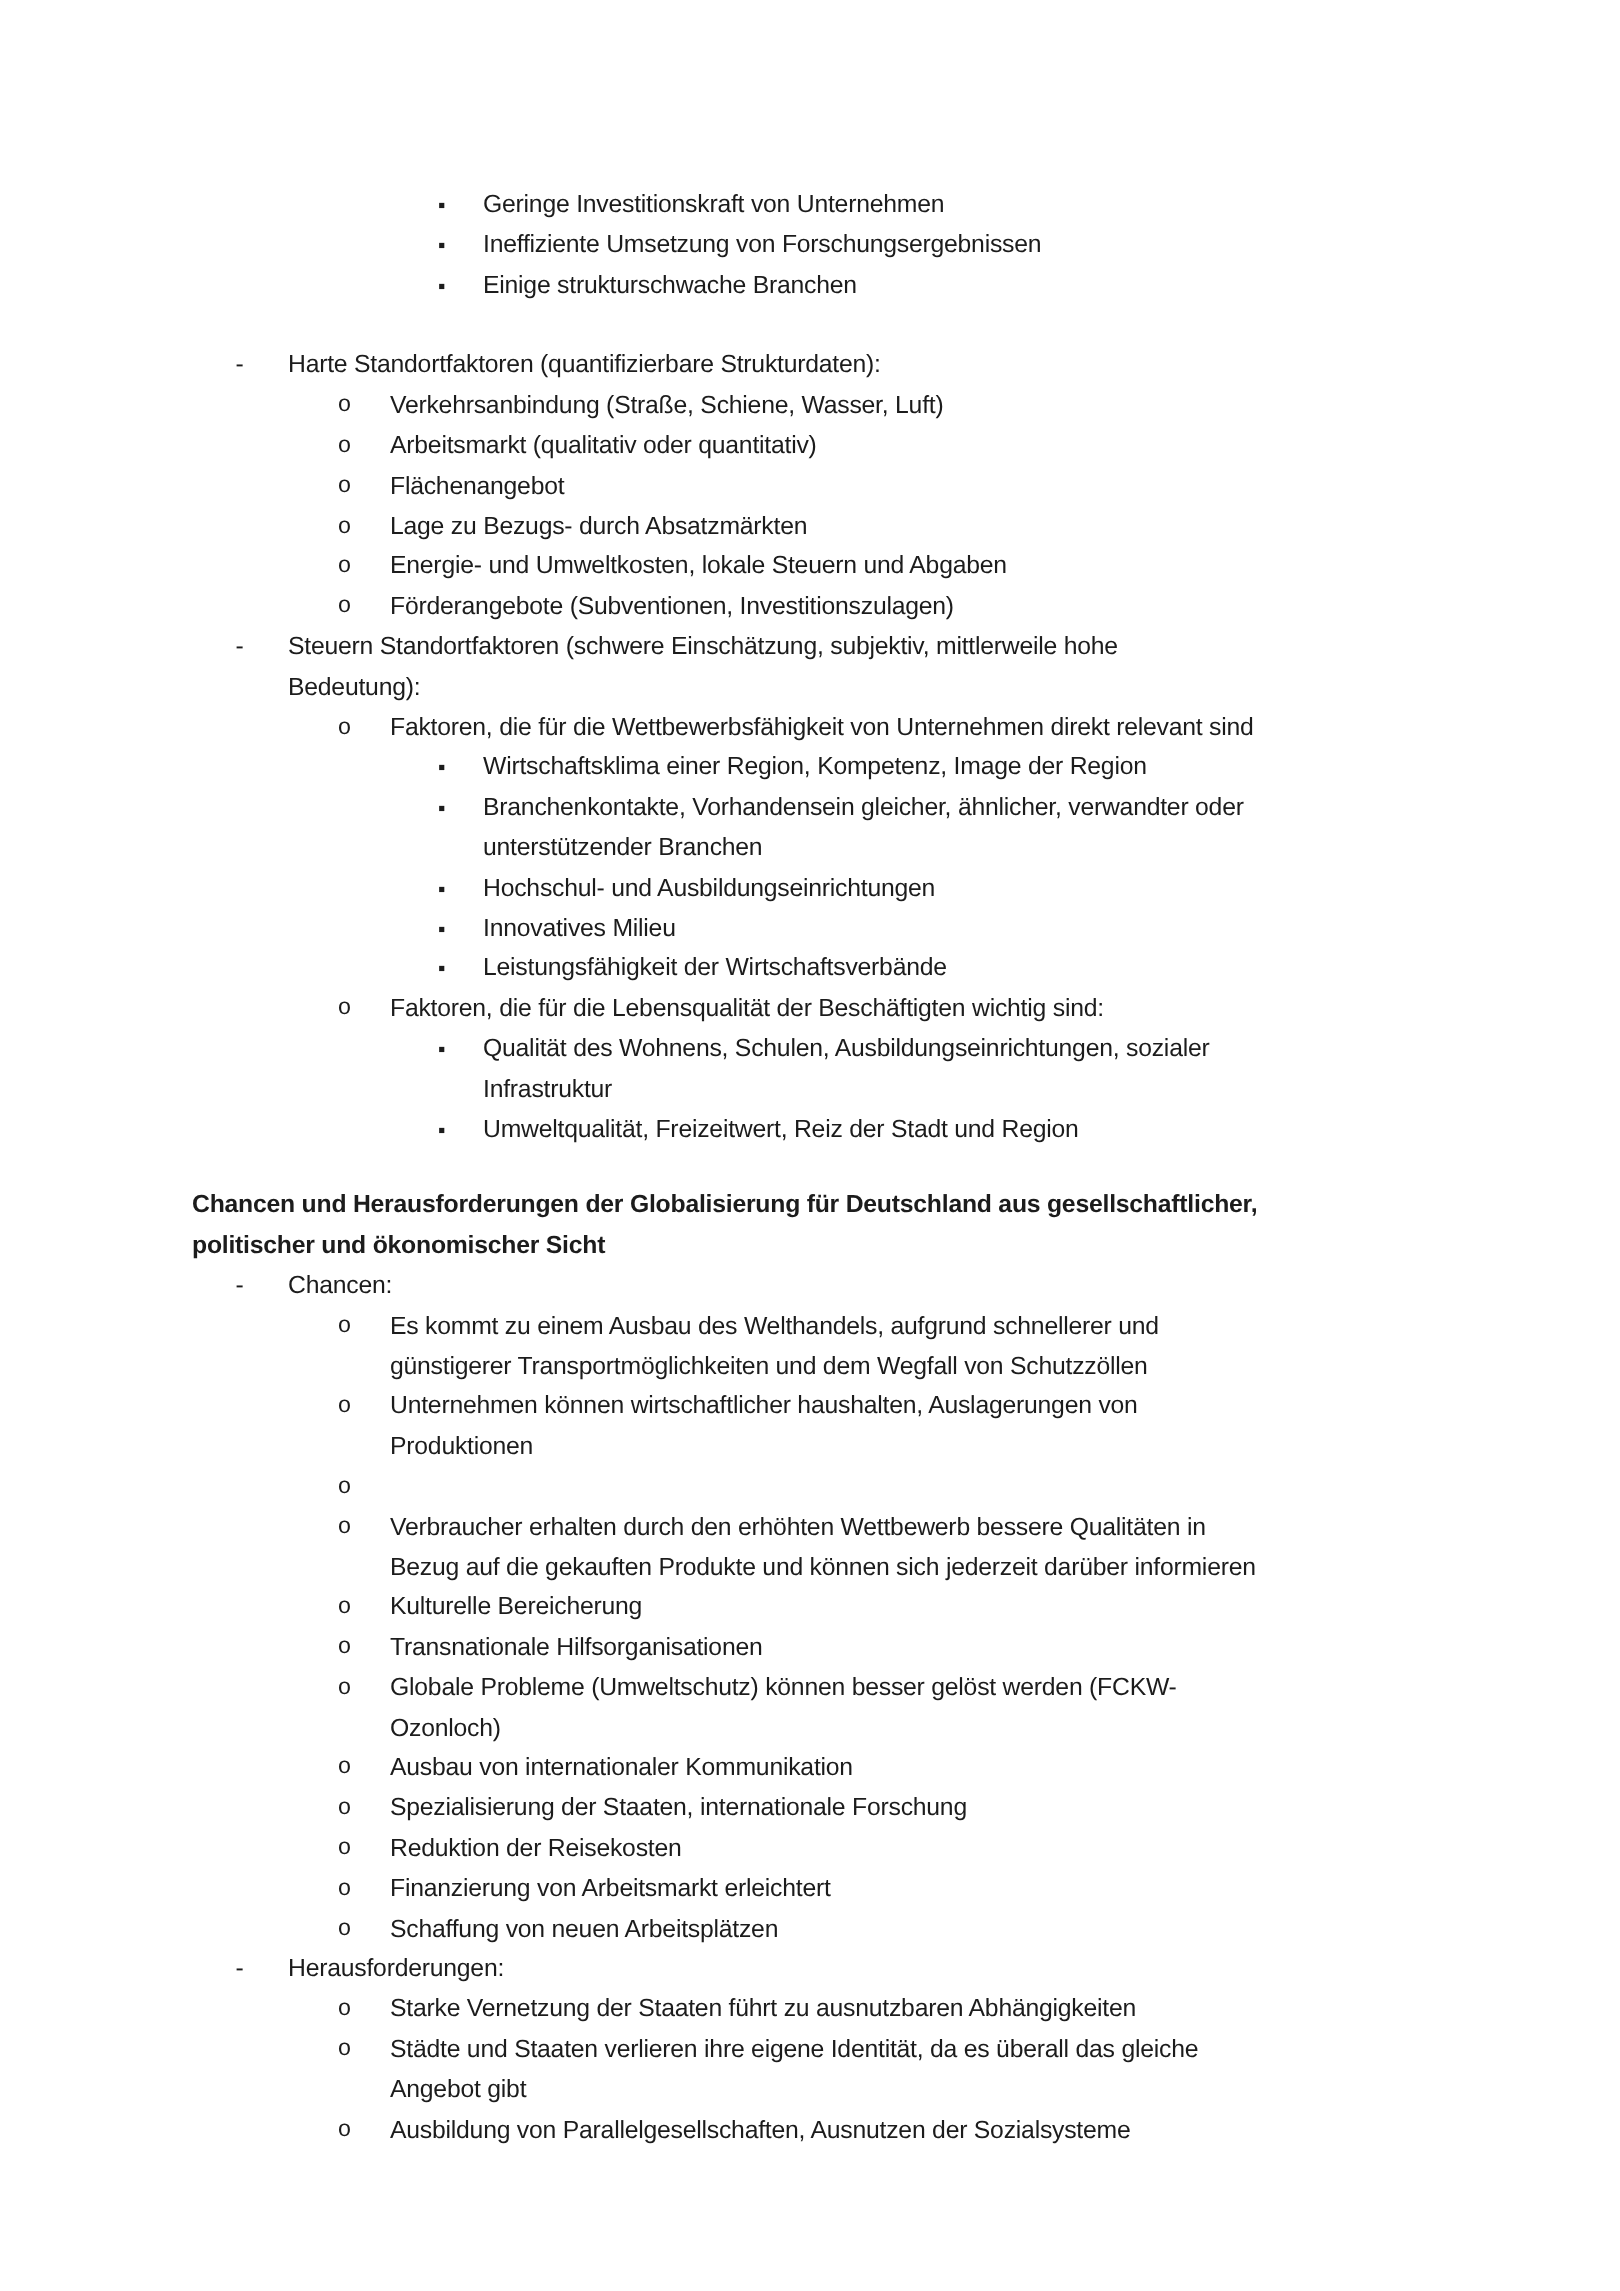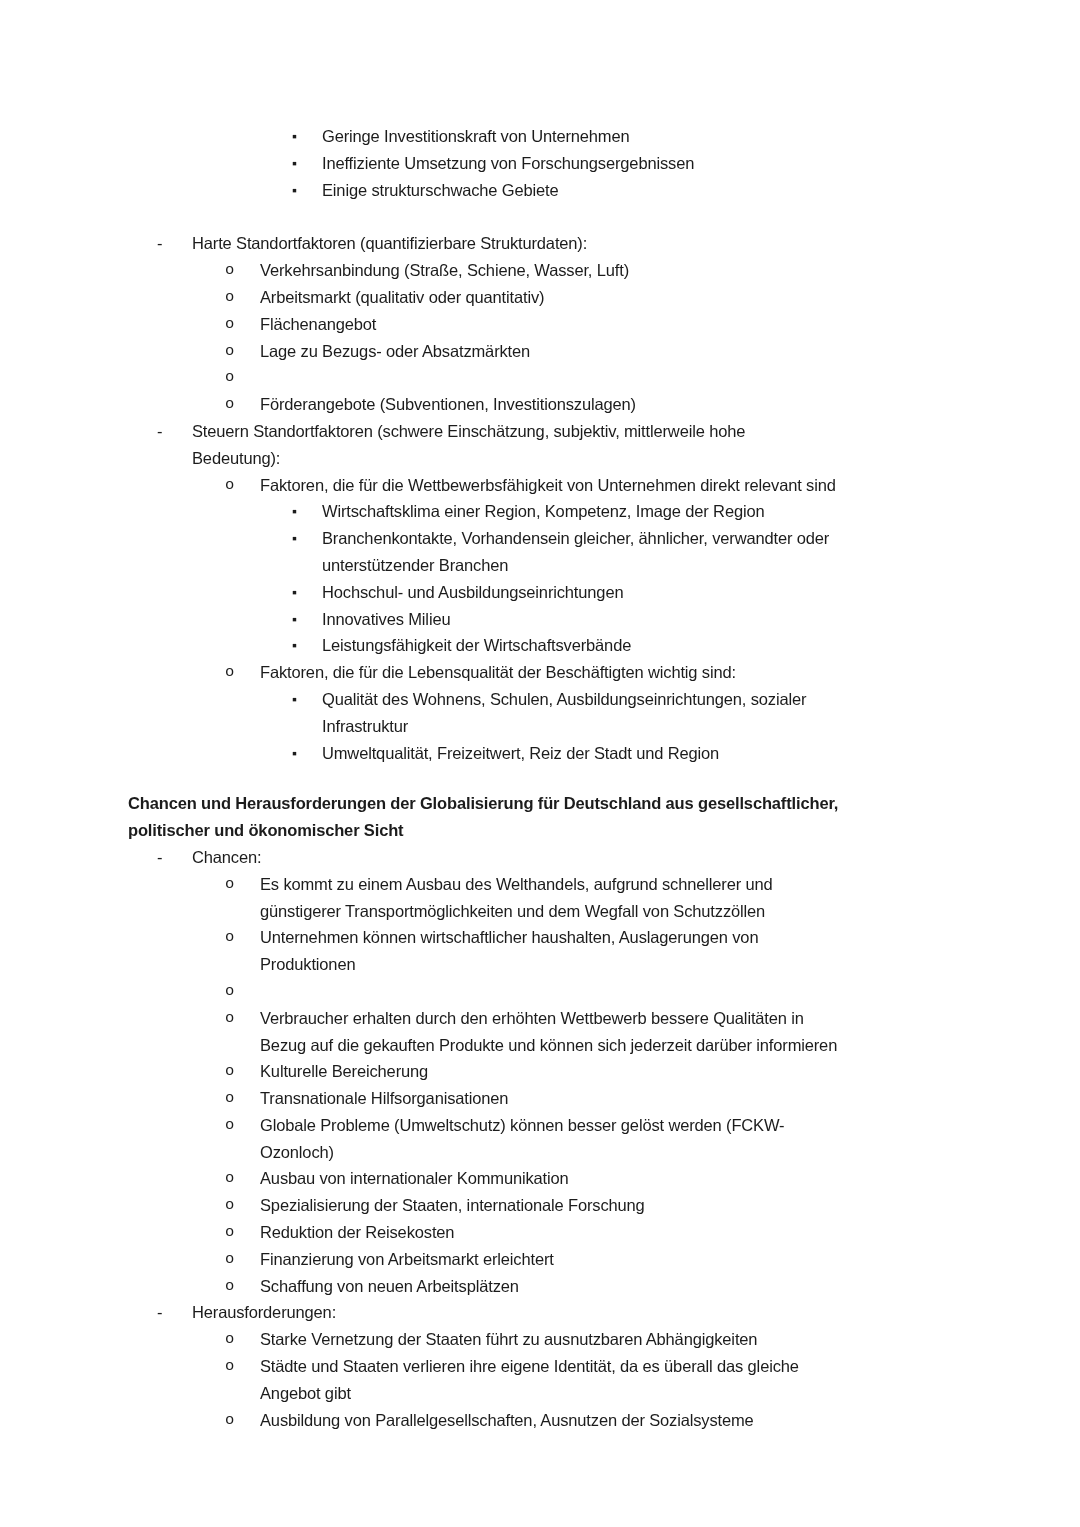--- a/index.html
+++ b/index.html
@@ -38,21 +38,21 @@
   <div class="li lvl3">
     <span class="marker">▪</span>
     <span class="txt">Geringe Investitionskraft von Unternehmen</span>
   </div>
   <div class="li lvl3">
     <span class="marker">▪</span>
     <span class="txt">Ineffiziente Umsetzung von Forschungsergebnissen</span>
   </div>
   <div class="li lvl3">
     <span class="marker">▪</span>
-    <span class="txt">Einige strukturschwache Gebiete</span>
+    <span class="txt">Einige strukturschwache Branchen</span>
   </div>
 
   <div class="gap-sm"></div>
 
   <div class="li lvl1">
     <span class="marker">-</span>
     <span class="txt">Harte Standortfaktoren (quantifizierbare Strukturdaten):</span>
   </div>
   <div class="li lvl2">
     <span class="marker">o</span>
@@ -61,24 +61,25 @@
   <div class="li lvl2">
     <span class="marker">o</span>
     <span class="txt">Arbeitsmarkt (qualitativ oder quantitativ)</span>
   </div>
   <div class="li lvl2">
     <span class="marker">o</span>
     <span class="txt">Flächenangebot</span>
   </div>
   <div class="li lvl2">
     <span class="marker">o</span>
-    <span class="txt">Lage zu Bezugs- oder Absatzmärkten</span>
-  </div>
-  <div class="li lvl2">
-    <span class="marker">o</span>
+    <span class="txt">Lage zu Bezugs- durch Absatzmärkten</span>
+  </div>
+  <div class="li lvl2">
+    <span class="marker">o</span>
+    <span class="txt">Energie- und Umweltkosten, lokale Steuern und Abgaben</span>
   </div>
   <div class="li lvl2">
     <span class="marker">o</span>
     <span class="txt">Förderangebote (Subventionen, Investitionszulagen)</span>
   </div>
 
   <div class="li lvl1">
     <span class="marker">-</span>
     <span class="txt">Steuern Standortfaktoren (schwere Einschätzung, subjektiv, mittlerweile hohe
 Bedeutung):</span>

